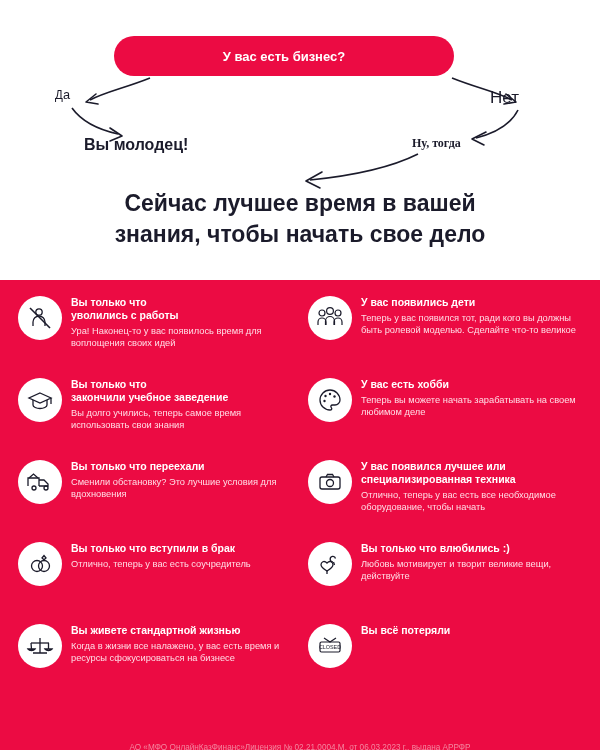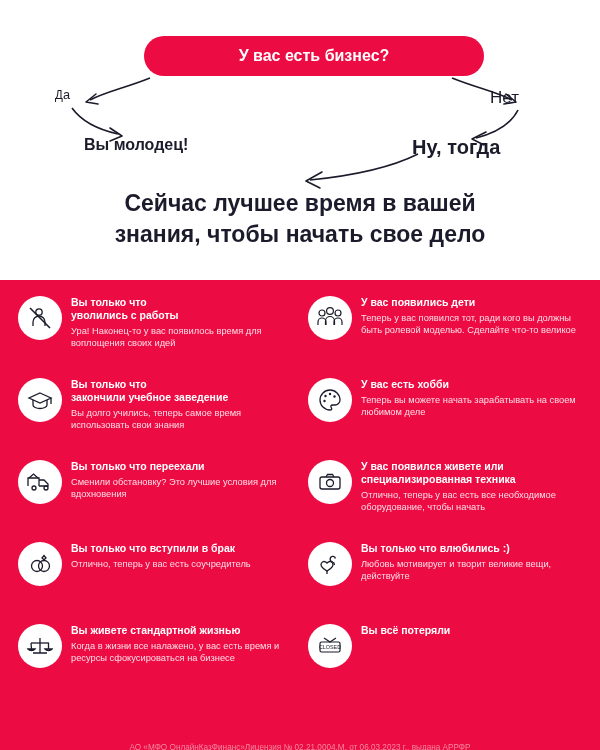--- a/index.html
+++ b/index.html
@@ -21,33 +21,33 @@
 
   
   .top {
     position: relative;
     height: 268px;
     background: #fff;
   }
 
   .pill {
     position: absolute;
-    left: 144px; top: 36px;
+    left: 114px; top: 36px;
     width: 340px; height: 40px;
     background: #ec0b43;
     border-radius: 20px;
     display: flex; align-items: center; justify-content: center;
-    color: #fff; font-size: 16px; font-weight: bold;
+    color: #fff; font-size: 13px; font-weight: bold;
   }
 
   .lbl { position: absolute; color: #1b1b2b; }
   .lbl-da    { left: 55px;  top: 88px;  font-size: 13px; font-family: Liberation Mono, monospace; }
   .lbl-net   { left: 490px; top: 88px;  font-size: 17px; }
   .lbl-good  { left: 84px;  top: 136px; font-size: 16px; font-weight: bold; }
-  .lbl-nu    { left: 412px; top: 136px; font-size: 20px; font-weight: bold; }
+  .lbl-nu    { left: 412px; top: 136px; font-size: 12px; font-weight: bold; font-family: Liberation Serif, serif; }
 
   .arrows { position: absolute; left: 0; top: 0; width: 600px; height: 268px; }
 
   .headline {
     position: absolute; left: 0; top: 188px; width: 600px;
     text-align: center;
     color: #1b1b2b;
     font-size: 23px; font-weight: bold; line-height: 1.35;
     padding: 0 18px;
   }
@@ -228,21 +228,21 @@
       <div class="item">
         <div class="ico">
           <svg width="28" height="28" viewBox="0 0 28 28" stroke="#1b1b2b" stroke-width="1.3" fill="none">
             <rect x="4" y="9" width="20" height="12" rx="2"></rect>
             <path d="M10 9 l1.5-2.5 h5 L18 9"></path>
             <circle cx="14" cy="15" r="3.5"></circle>
           </svg>
         </div>
         <div class="txt">
           <div class="itm-title">
-            <span>У вас появился живете или</span><br>
+            <span>У вас появился лучшее или</span><br>
             <span>специализированная техника</span>
           </div>
           <div class="itm-desc">Отлично, теперь у вас есть все необходимое оборудование, чтобы начать</div>
         </div>
       </div>
 
       <div class="item">
         <div class="ico">
           <svg width="28" height="28" viewBox="0 0 28 28" stroke="#1b1b2b" stroke-width="1.3" fill="none">
             <circle cx="11" cy="16" r="5.5"></circle>

